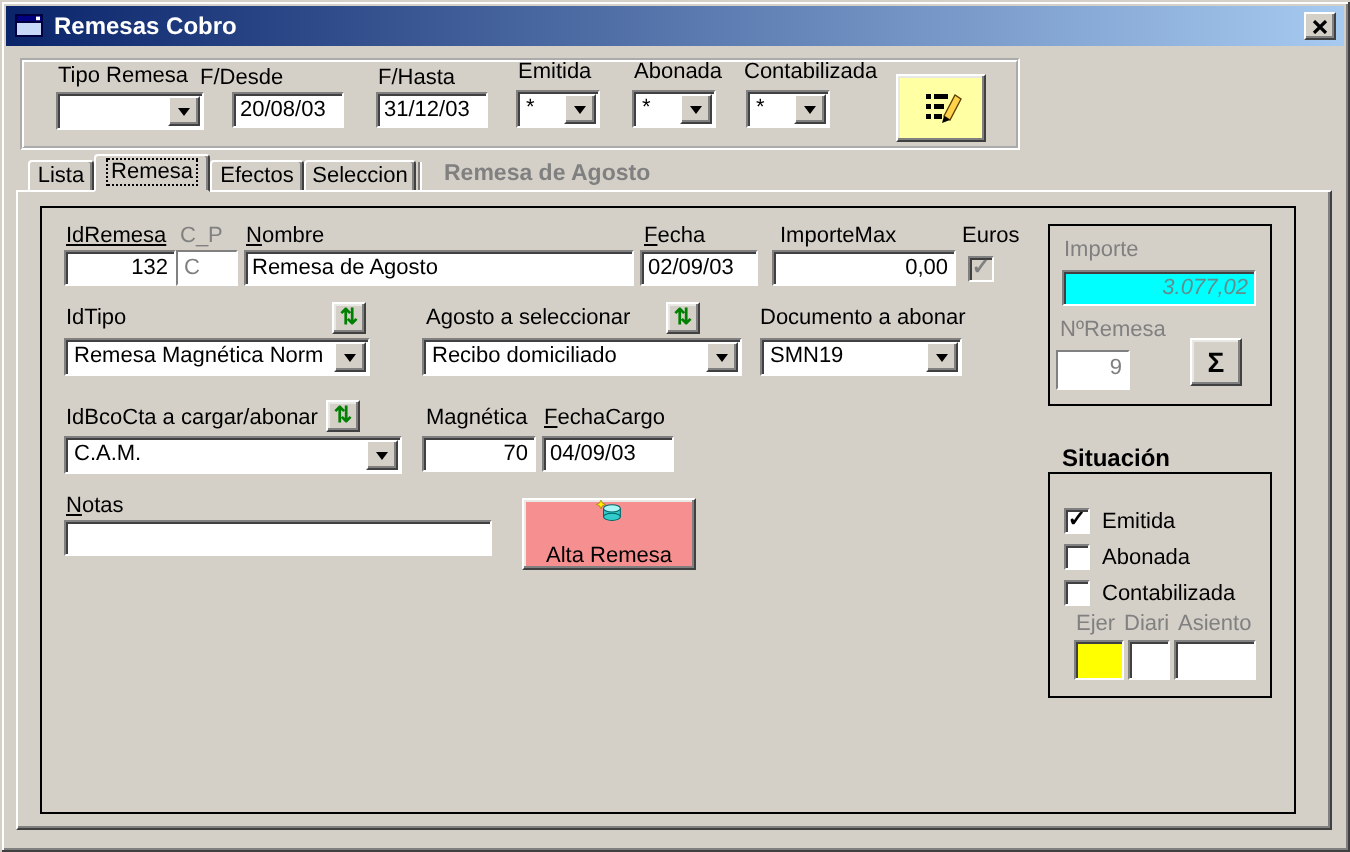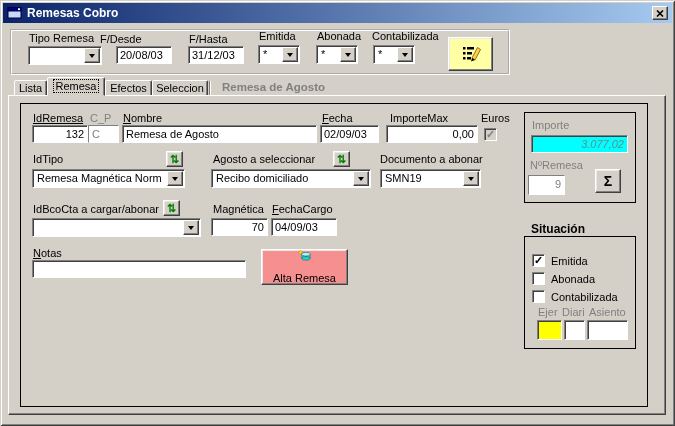--- a/index.html
+++ b/index.html
@@ -225,20 +225,21 @@
       <div class="cbtn">
           <span class="tri"></span>
         </div>
     </div>
 
     <div class="lbl" style="left:33px;top:200px;">IdBcoCta a cargar/abonar</div>
     <div class="btn3d refresh-btn" style="left:163px;top:196px;">
         <span>⇅</span>
       </div>
     <div class="combo" style="left:32px;top:214px;width:169px;">
+      <div class="ctext">C.A.M.</div>
       <div class="cbtn">
           <span class="tri"></span>
         </div>
     </div>
 
     <div class="lbl" style="left:213px;top:200px;">Magnética</div>
     <div class="tb right" style="left:211px;top:214px;width:57px;">70</div>
 
     <div class="lbl" style="left:272px;top:200px;"><span class="accel">F</span><span>echaCargo</span></div>
     <div class="tb" style="left:271px;top:214px;width:66px;">04/09/03</div>

